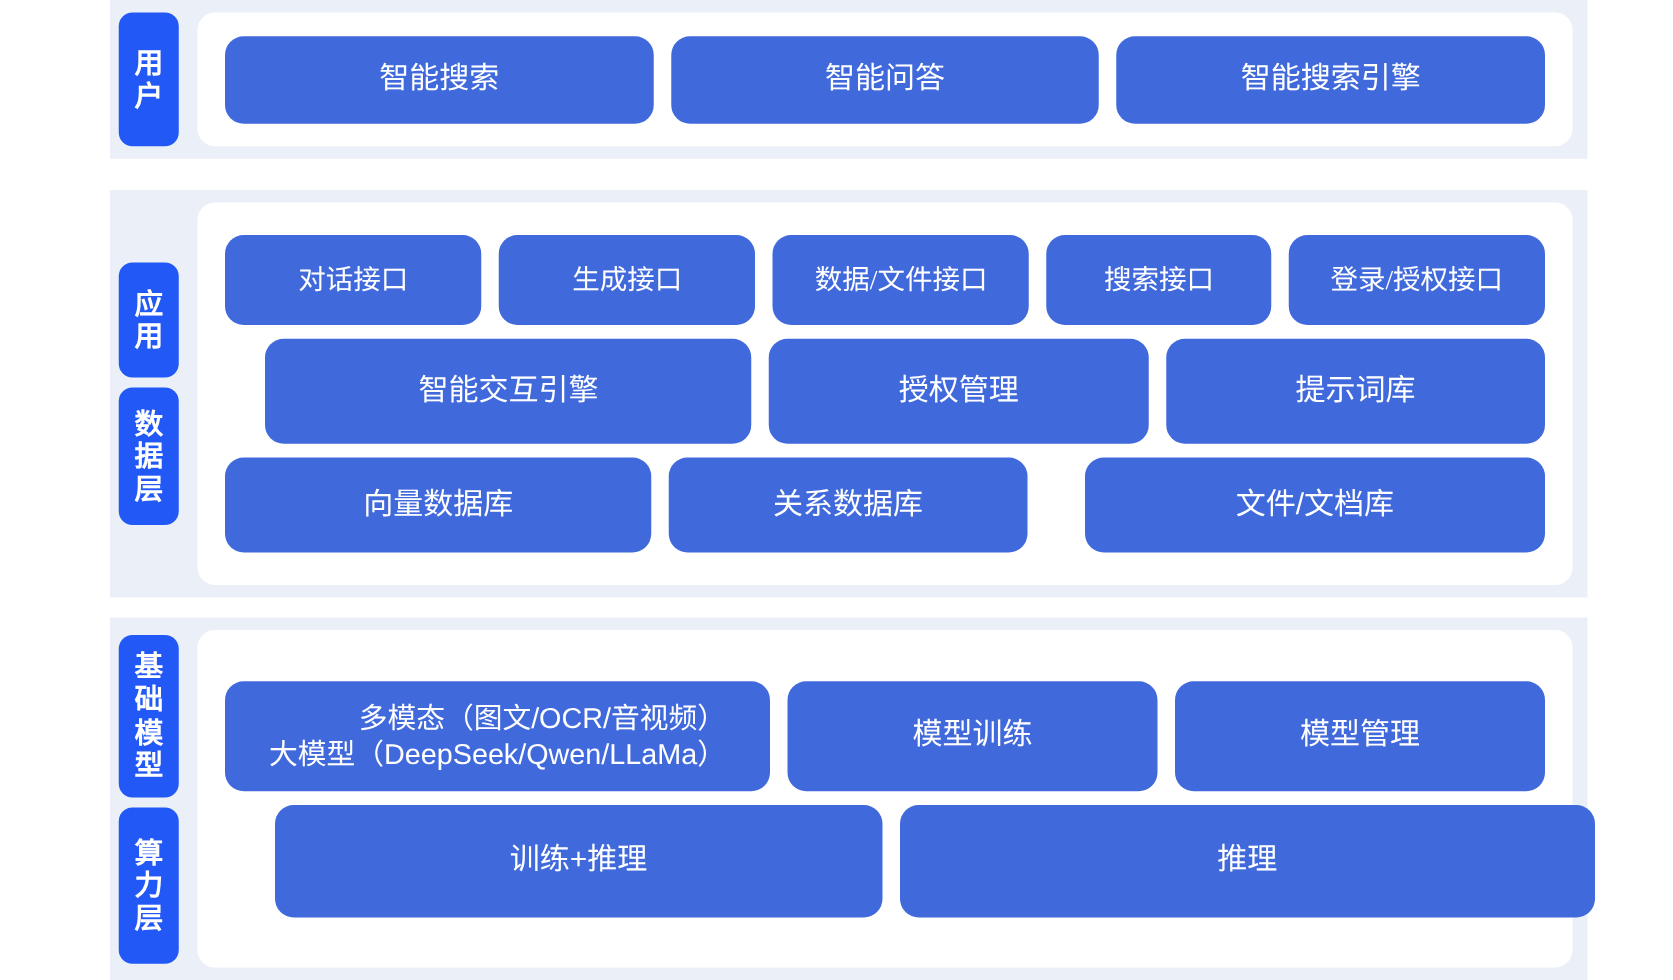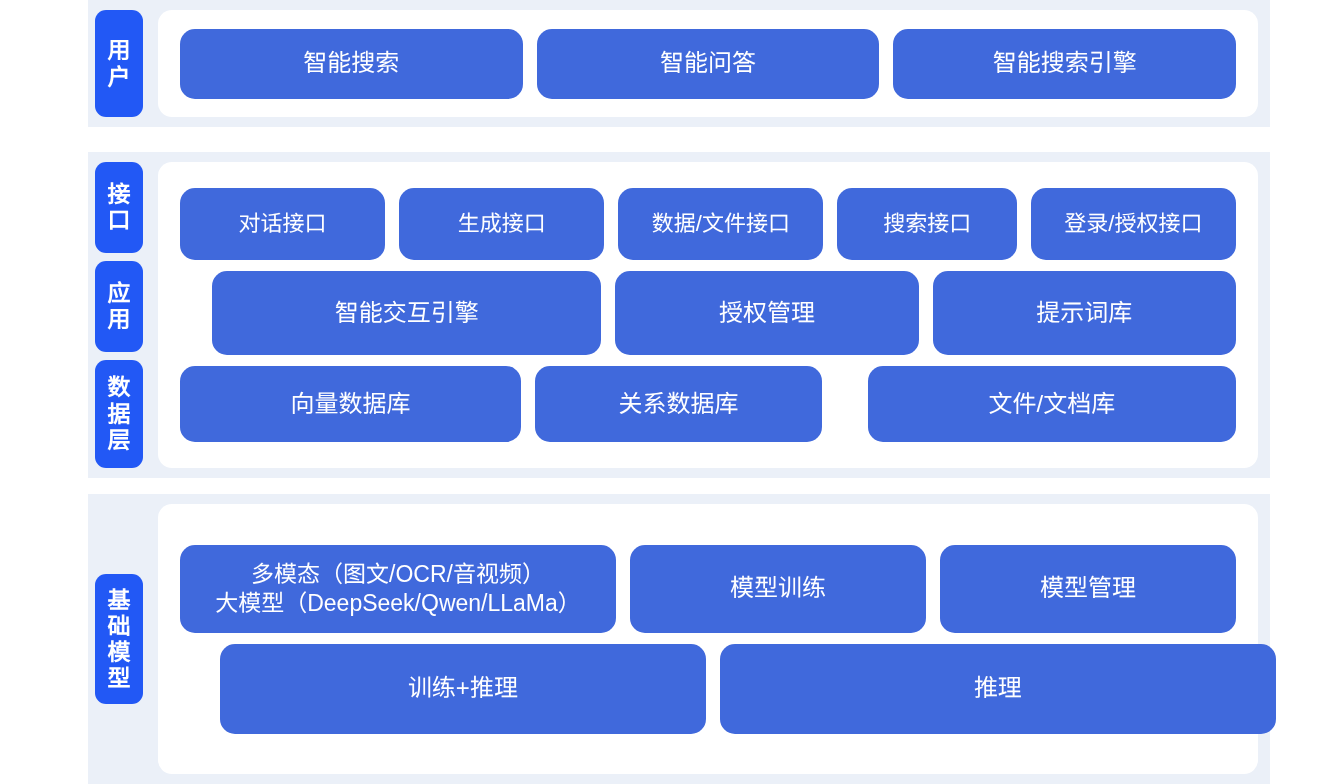--- a/index.html
+++ b/index.html
@@ -118,25 +118,25 @@
     line-height: 1.28;
     box-sizing: border-box;
     padding: 4px 8px;
     white-space: pre-line;
   }
   .card.sm   { font-size: 22px; }
   .card.two  { font-size: 23px; line-height: 1.24; }
 
   
   .f1  { flex: 1 1 0; }
-  .f11 { flex: 1.1 1 0; }
+  .f11 { flex: 1.1 1 0; font-family: Liberation Serif, serif; }
   .f12 { flex: 1.2 1 0; }
   .f13 { flex: 1.3 1 0; margin-left: 32px; }
   .f14 { flex: 1.4 1 0; }
-  .f15 { flex: 1.5 1 0; }
+  .f15 { flex: 1.5 1 0; text-align: right; }
   .f095{ flex: 0.95 1 0; }
 </style>
 </head>
 <body>
 
 <div id="stage">
 
   <div class="band band-1">
 
     <div class="rail">
@@ -151,23 +151,20 @@
         <div class="card f1">智能问答</div>
         <div class="card f1">智能搜索引擎</div>
       </div>
     </div>
 
   </div>
 
   <div class="band band-2">
 
     <div class="rail">
-      <div class="tab tab-h92">
-        <span class="tab-label">接口</span>
-      </div>
       <div class="tab tab-h92">
         <span class="tab-label">应用</span>
       </div>
       <div class="tab tab-h110">
         <span class="tab-label">数据层</span>
       </div>
     </div>
 
     <div class="panel">
 
@@ -193,20 +190,23 @@
 
     </div>
   </div>
 
   <div class="band band-3">
 
     <div class="rail rail-3">
       <div class="tab tab-h130">
         <span class="tab-label">基础模型</span>
       </div>
+      <div class="tab tab-h125">
+        <span class="tab-label">算力层</span>
+      </div>
     </div>
 
     <div class="panel">
 
       <div class="row row-model">
         <div class="card two f15">多模态（图文/OCR/音视频）
 大模型（DeepSeek/Qwen/LLaMa）</div>
         <div class="card f1">模型训练</div>
         <div class="card f1">模型管理</div>
       </div>

